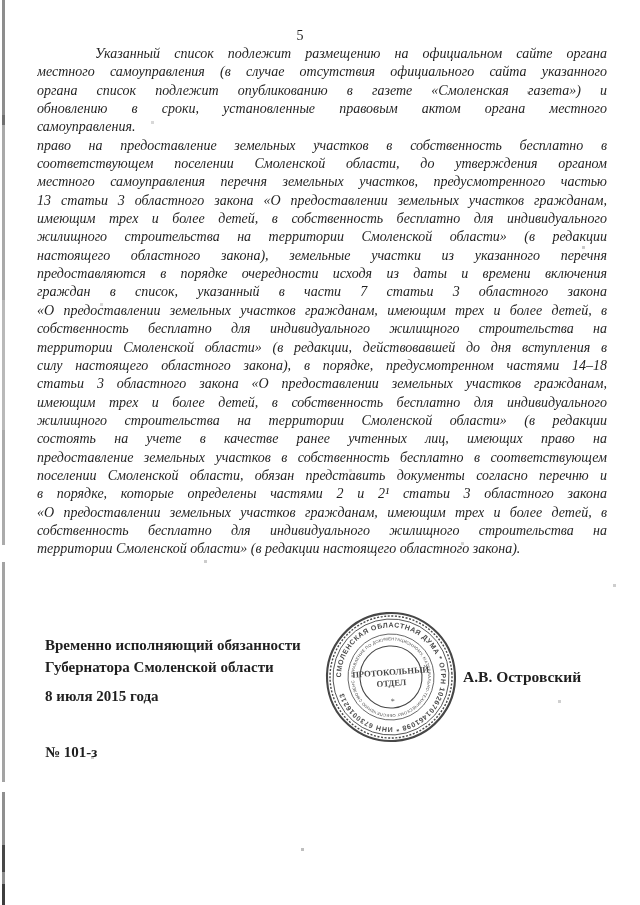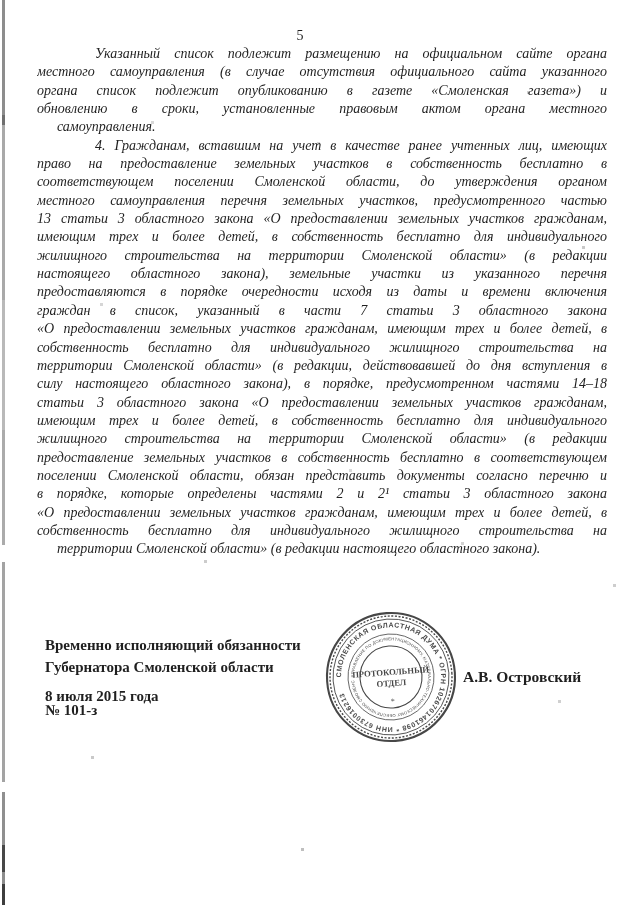--- a/index.html
+++ b/index.html
@@ -49,31 +49,31 @@
   }
   .line {
     text-align: justify;
     text-align-last: justify;
     height: 18.35px;
     line-height: 18.35px;
     overflow: hidden;
     white-space: normal;
   }
   .line.indent { text-indent: 58px; }
-  .line.last { text-align-last: left; margin-left: 20px; }
+  .line.last { text-align-last: left; }
   .sig-title, .sig-date, .sig-number, .sig-name {
     position: absolute;
     font-weight: bold;
     font-size: 15px;
     white-space: nowrap;
   }
   .sig-title-1 { left: 45px; top: 637px; text-align: right; }
   .sig-title-2 { left: 45px; top: 659px; }
   .sig-date    { left: 45px; top: 688px; }
-  .sig-number  { left: 45px; top: 702px; }
+  .sig-number  { left: 45px; top: 744px; }
   .sig-name    { left: 463px; top: 648px; font-size: 15.5px; margin-top: 20px; }
   .stamp {
     position: absolute;
     left: 323px; top: 609px;
     width: 136px; height: 136px;
     transform: rotate(-4deg);
     opacity: 0.92;
   }
   .stamp svg { width: 100%; height: 100%; }
   .stamp .ring   { fill: none; stroke: var(--ink, #383838); }
@@ -93,37 +93,37 @@
 
   <div class="page-number">5</div>
 
   <div class="body-text">
     <div id="paragraphs">
         <div class="line indent">Указанный список подлежит размещению на официальном сайте органа</div>
         <div class="line">местного самоуправления (в случае отсутствия официального сайта указанного</div>
         <div class="line">органа список подлежит опубликованию в газете «Смоленская газета») и</div>
         <div class="line">обновлению в сроки, установленные правовым актом органа местного</div>
         <div class="line last">самоуправления.</div>
-        <div class="line indent">4. Гражданам, вставшим на учет в качестве ранее учтенных лиц, имеющих</div>
         <div class="line">право на предоставление земельных участков в собственность бесплатно в</div>
         <div class="line">соответствующем поселении Смоленской области, до утверждения органом</div>
         <div class="line">местного самоуправления перечня земельных участков, предусмотренного частью</div>
         <div class="line">13 статьи 3 областного закона «О предоставлении земельных участков гражданам,</div>
         <div class="line">имеющим трех и более детей, в собственность бесплатно для индивидуального</div>
         <div class="line">жилищного строительства на территории Смоленской области» (в редакции</div>
         <div class="line">настоящего областного закона), земельные участки из указанного перечня</div>
         <div class="line">предоставляются в порядке очередности исходя из даты и времени включения</div>
         <div class="line">граждан в список, указанный в части 7 статьи 3 областного закона</div>
         <div class="line">«О предоставлении земельных участков гражданам, имеющим трех и более детей, в</div>
         <div class="line">собственность бесплатно для индивидуального жилищного строительства на</div>
         <div class="line">территории Смоленской области» (в редакции, действовавшей до дня вступления в</div>
         <div class="line">силу настоящего областного закона), в порядке, предусмотренном частями 14–18</div>
         <div class="line">статьи 3 областного закона «О предоставлении земельных участков гражданам,</div>
         <div class="line">имеющим трех и более детей, в собственность бесплатно для индивидуального</div>
         <div class="line">жилищного строительства на территории Смоленской области» (в редакции</div>
+        <div class="line">состоять на учете в качестве ранее учтенных лиц, имеющих право на</div>
         <div class="line">предоставление земельных участков в собственность бесплатно в соответствующем</div>
         <div class="line">поселении Смоленской области, обязан представить документы согласно перечню и</div>
         <div class="line">в порядке, которые определены частями 2 и 2¹ статьи 3 областного закона</div>
         <div class="line">«О предоставлении земельных участков гражданам, имеющим трех и более детей, в</div>
         <div class="line">собственность бесплатно для индивидуального жилищного строительства на</div>
         <div class="line last">территории Смоленской области» (в редакции настоящего областного закона).</div>
       </div>
   </div>
 
   <div class="sig-title sig-title-1">Временно исполняющий обязанности</div>

